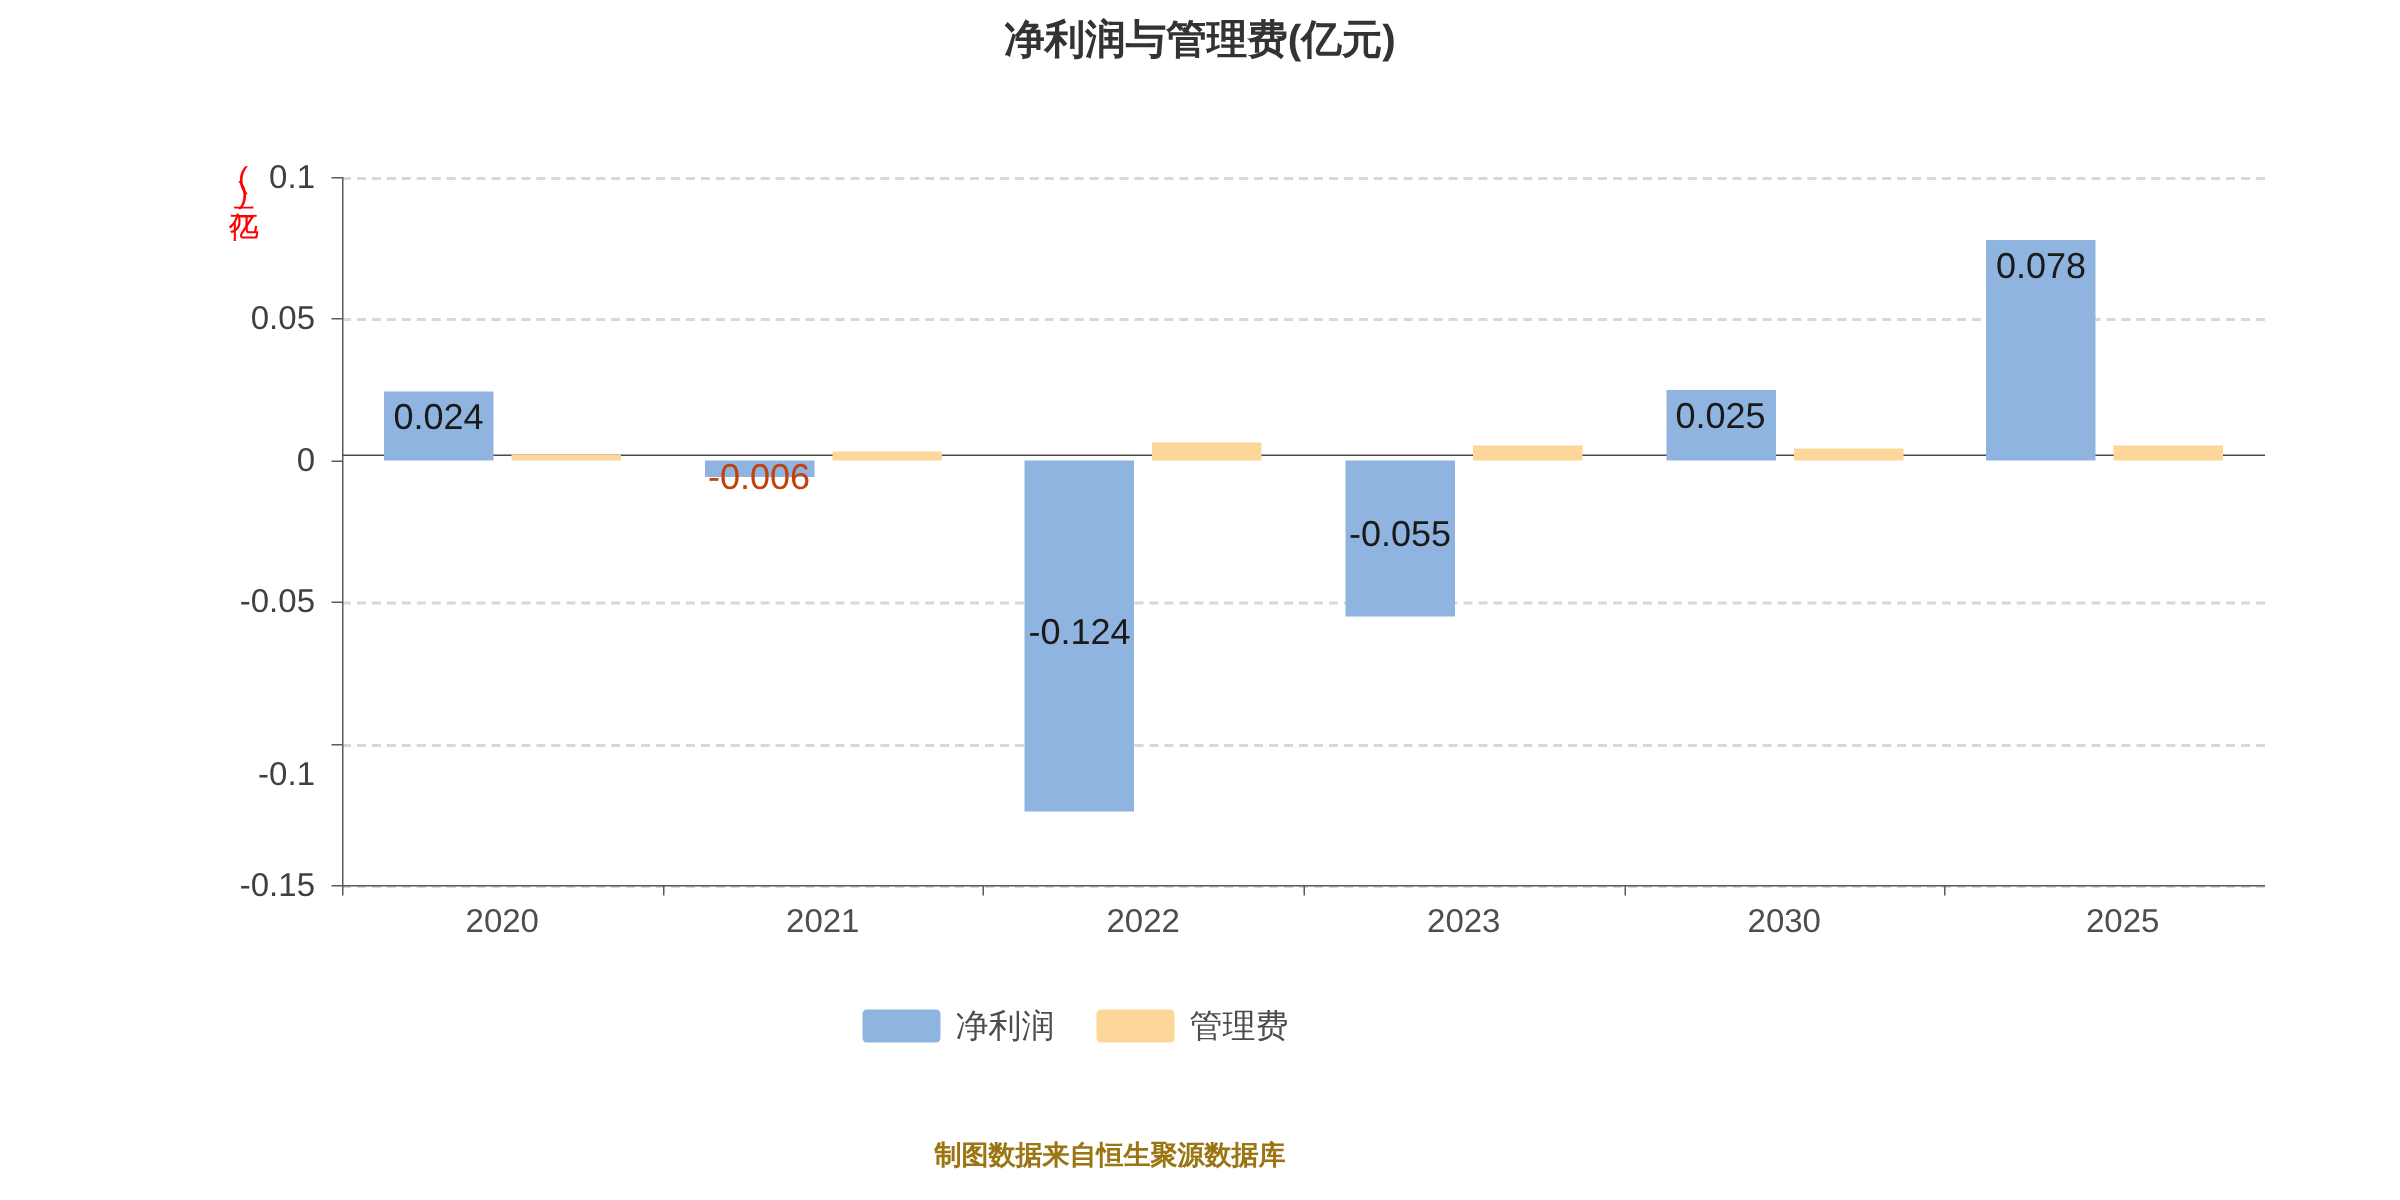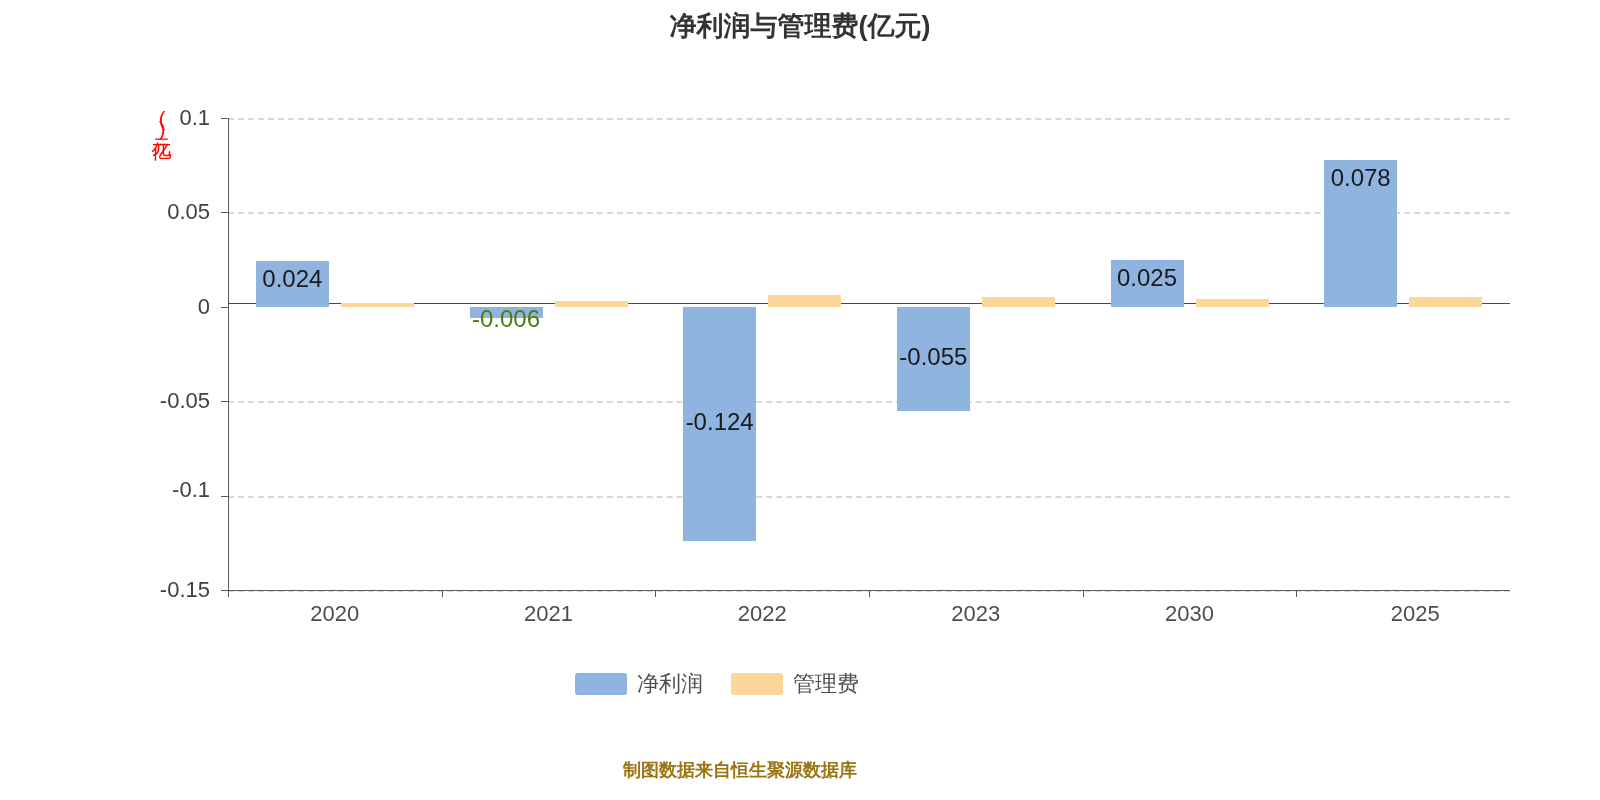--- a/index.html
+++ b/index.html
@@ -113,21 +113,21 @@
   .bar-orange { background: #fdd79a; }
   .bar-value {
     position: absolute;
     font-size: 24px;
     color: #1a1a1a;
     white-space: nowrap;
     text-align: center;
     transform: translateX(-50%);
   }
   .bar-value.masked {
-    color: #4d7c0f;
+    color: #c2410c;
   }
   
   .legend {
     position: absolute;
     top: 669px;
     left: 0;
     width: 1348px;
     display: flex;
     justify-content: center;
     align-items: center;
@@ -178,21 +178,21 @@
   <div id="yticks">
       <div class="ytick-mark" style="top: 118px;"></div>
       <div class="ytick-label" style="top: 118px;">0.1</div>
       <div class="ytick-mark" style="top: 212.4px;"></div>
       <div class="ytick-label" style="top: 212.4px;">0.05</div>
       <div class="ytick-mark" style="top: 306.8px;"></div>
       <div class="ytick-label" style="top: 306.8px;">0</div>
       <div class="ytick-mark" style="top: 401.2px;"></div>
       <div class="ytick-label" style="top: 401.2px;">-0.05</div>
       <div class="ytick-mark" style="top: 495.6px;"></div>
-      <div class="ytick-label" style="top: 490px; text-align: right;">-0.1</div>
+      <div class="ytick-label" style="top: 516px; text-align: right;">-0.1</div>
       <div class="ytick-mark" style="top: 590px;"></div>
       <div class="ytick-label" style="top: 590px;">-0.15</div>
     </div>
 
   <div class="axis-y-line"></div>
   <div class="axis-x-line"></div>
   <div class="zero-line"></div>
 
   <div id="bars-layer">
       <div class="bar bar-blue" style="left: 255.833px; top: 261.488px; width: 73px; height: 45.312px;"></div>

